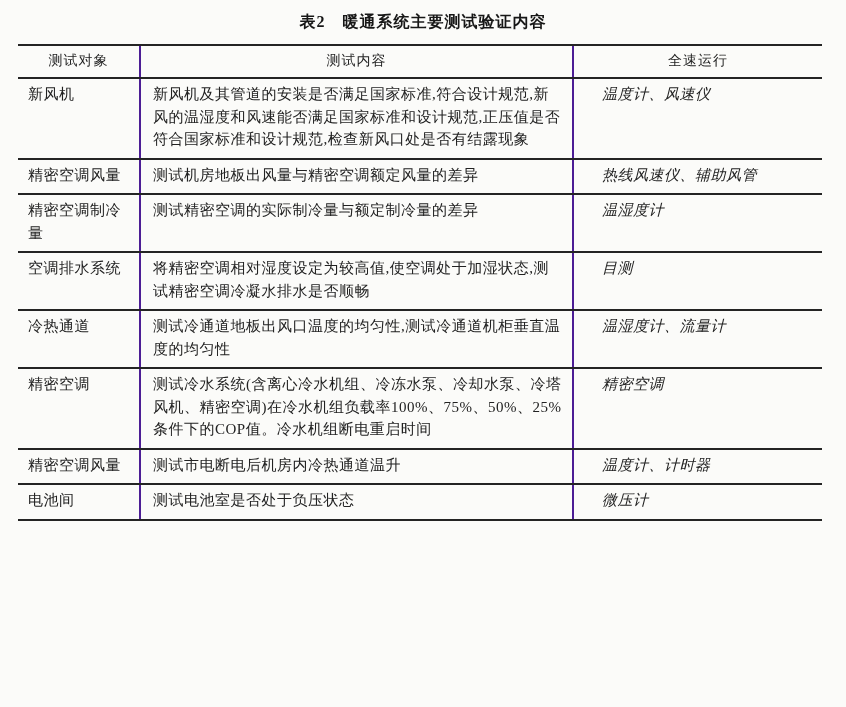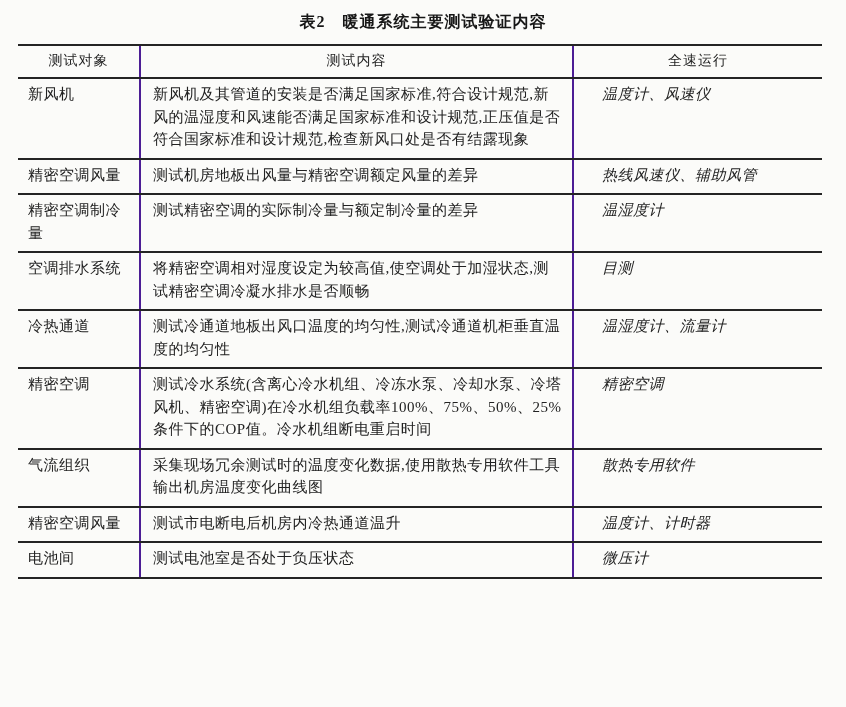--- a/index.html
+++ b/index.html
@@ -103,25 +103,20 @@
           <td class="cell-object">冷热通道</td>
           <td class="cell-content">测试冷通道地板出风口温度的均匀性,测试冷通道机柜垂直温度的均匀性</td>
           <td class="cell-instrument">温湿度计、流量计</td>
         </tr>
         <tr>
           <td class="cell-object">精密空调</td>
           <td class="cell-content">测试冷水系统(含离心冷水机组、冷冻水泵、冷却水泵、冷塔风机、精密空调)在冷水机组负载率100%、75%、50%、25%条件下的COP值。冷水机组断电重启时间</td>
           <td class="cell-instrument">精密空调</td>
         </tr>
         <tr>
-          <td class="cell-object">气流组织</td>
-          <td class="cell-content">采集现场冗余测试时的温度变化数据,使用散热专用软件工具输出机房温度变化曲线图</td>
-          <td class="cell-instrument">散热专用软件</td>
-        </tr>
-        <tr>
           <td class="cell-object">精密空调风量</td>
           <td class="cell-content">测试市电断电后机房内冷热通道温升</td>
           <td class="cell-instrument">温度计、计时器</td>
         </tr>
         <tr>
           <td class="cell-object">电池间</td>
           <td class="cell-content">测试电池室是否处于负压状态</td>
           <td class="cell-instrument">微压计</td>
         </tr>
       </tbody>

